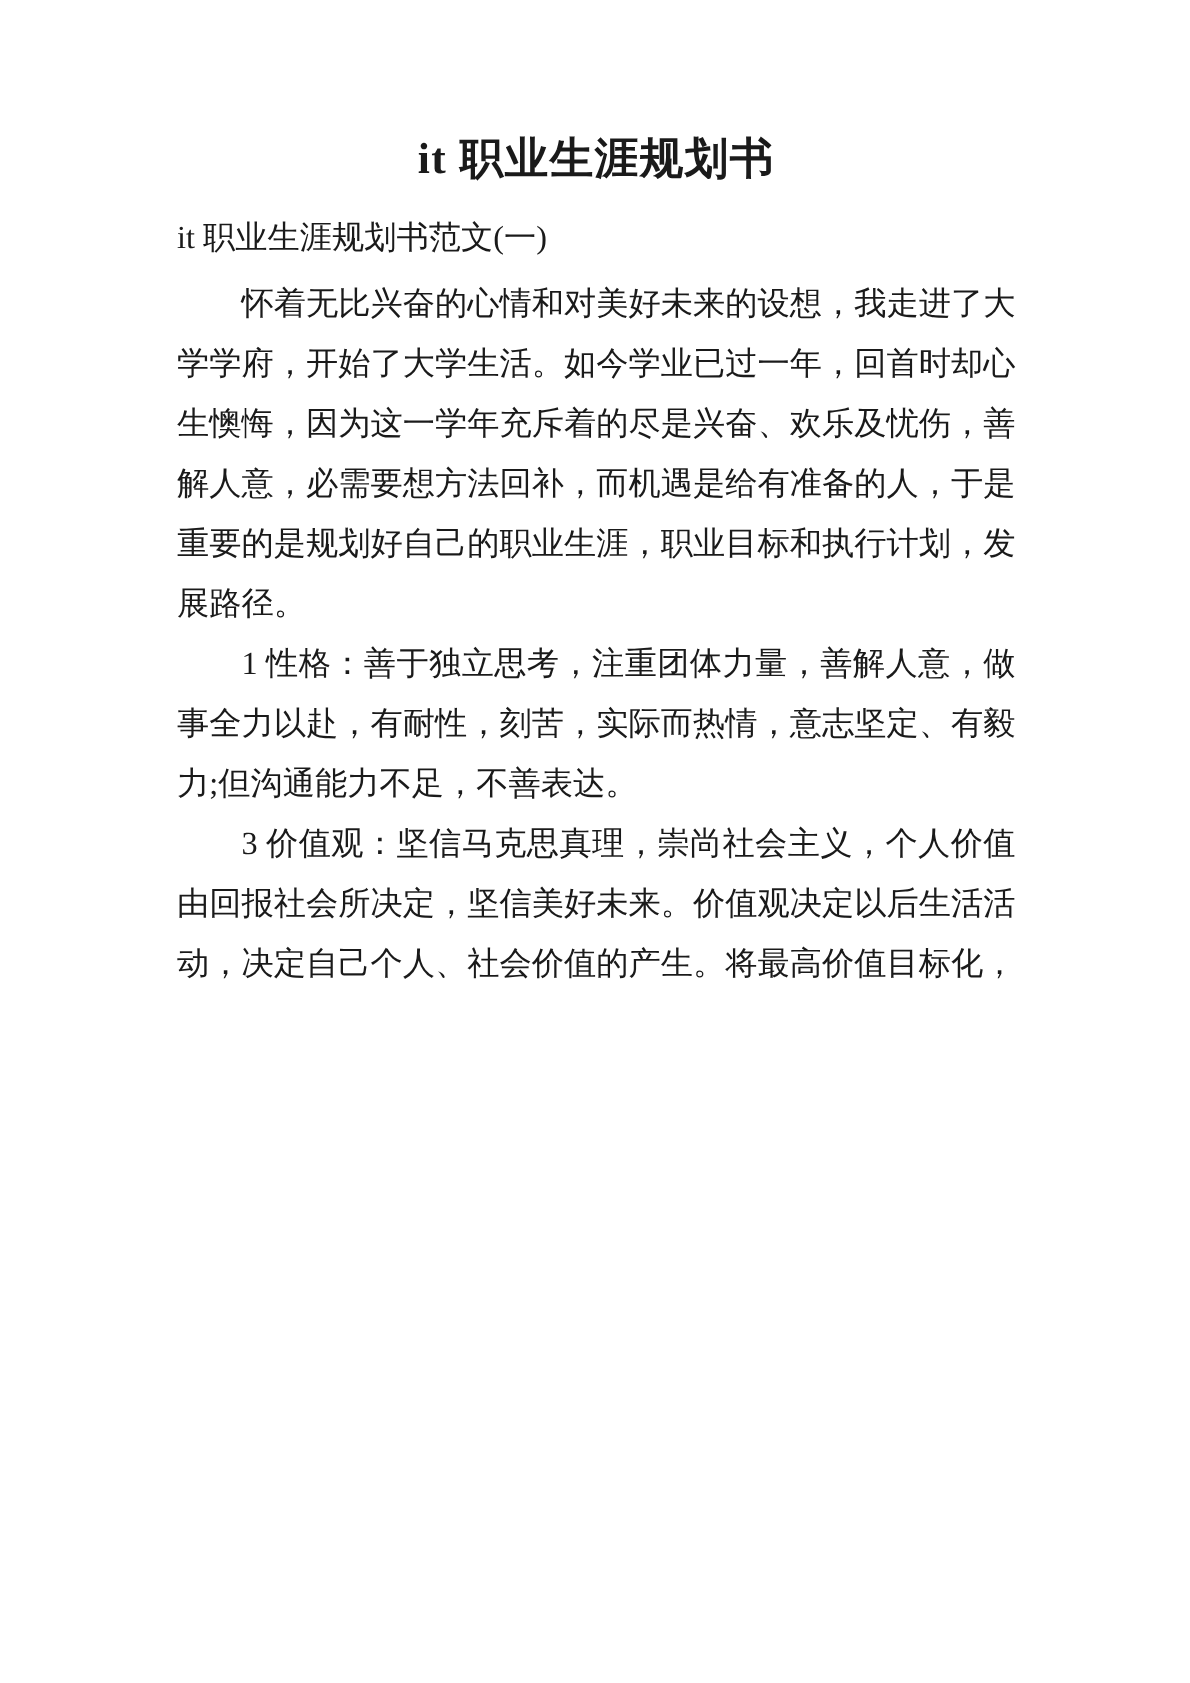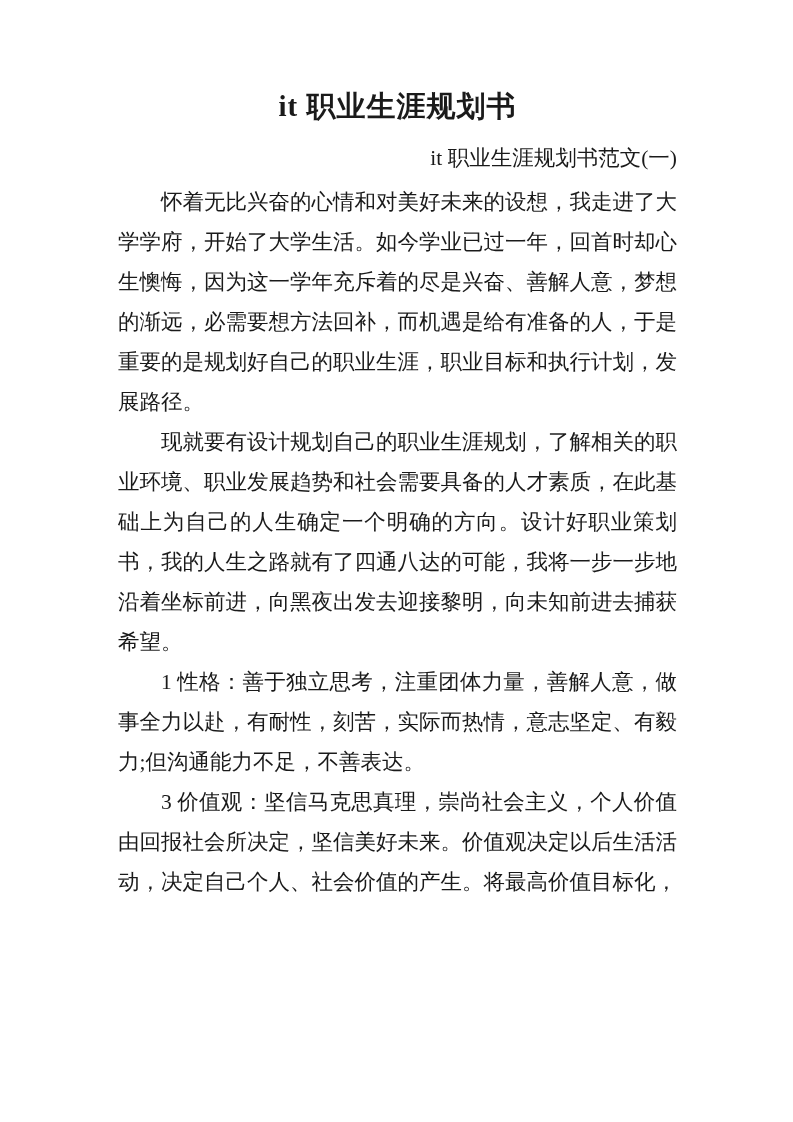--- a/index.html
+++ b/index.html
@@ -30,44 +30,43 @@
     line-height: 44px;
     text-align: center;
     letter-spacing: 1px;
     margin: 0 0 10px 0;
   }
   .doc-subtitle {
     font-size: 21.5px;
     font-weight: normal;
     line-height: 40px;
     margin: 0 0 4px 0;
-    text-align: right;
+    text-align: left;
   }
   .doc-paragraph {
     font-size: 21.5px;
     line-height: 40px;
     text-align: justify;
     text-indent: 2em;
     margin: 0;
     word-break: normal;
     overflow-wrap: break-word;
   }
 </style>
 </head>
 <body>
 
 <div class="page">
   <div class="content">
     <h1 class="doc-title">it 职业生涯规划书</h1>
 
     <p class="doc-subtitle">it 职业生涯规划书范文(一)</p>
 
-    <p class="doc-paragraph">怀着无比兴奋的心情和对美好未来的设想，我走进了大学学府，开始了大学生活。如今学业已过一年，回首时却心生懊悔，因为这一学年充斥着的尽是兴奋、善解人意，梦想的渐远，必需要想方法回补，而机遇是给有准备的人，于是重要的是规划好自己的职业生涯，职业目标和执行计划，发展路径。</p>
+    <p class="doc-paragraph">怀着无比兴奋的心情和对美好未来的设想，我走进了大学学府，开始了大学生活。如今学业已过一年，回首时却心生懊悔，因为这一学年充斥着的尽是兴奋、欢乐及忧伤，善解人意，必需要想方法回补，而机遇是给有准备的人，于是重要的是规划好自己的职业生涯，职业目标和执行计划，发展路径。</p>
 
-    <p class="doc-paragraph">现就要有设计规划自己的职业生涯规划，了解相关的职业环境、职业发展趋势和社会需要具备的人才素质，在此基础上为自己的人生确定一个明确的方向。设计好职业策划书，我的人生之路就有了四通八达的可能，我将一步一步地沿着坐标前进，向黑夜出发去迎接黎明，向未知前进去捕获希望。</p>
 
 
     <p class="doc-paragraph">1 性格：善于独立思考，注重团体力量，善解人意，做事全力以赴，有耐性，刻苦，实际而热情，意志坚定、有毅力;但沟通能力不足，不善表达。</p>
 
 
     <p class="doc-paragraph">3 价值观：坚信马克思真理，崇尚社会主义，个人价值由回报社会所决定，坚信美好未来。价值观决定以后生活活动，决定自己个人、社会价值的产生。将最高价值目标化，</p>
   </div>
 </div>
 
 </body></html>

